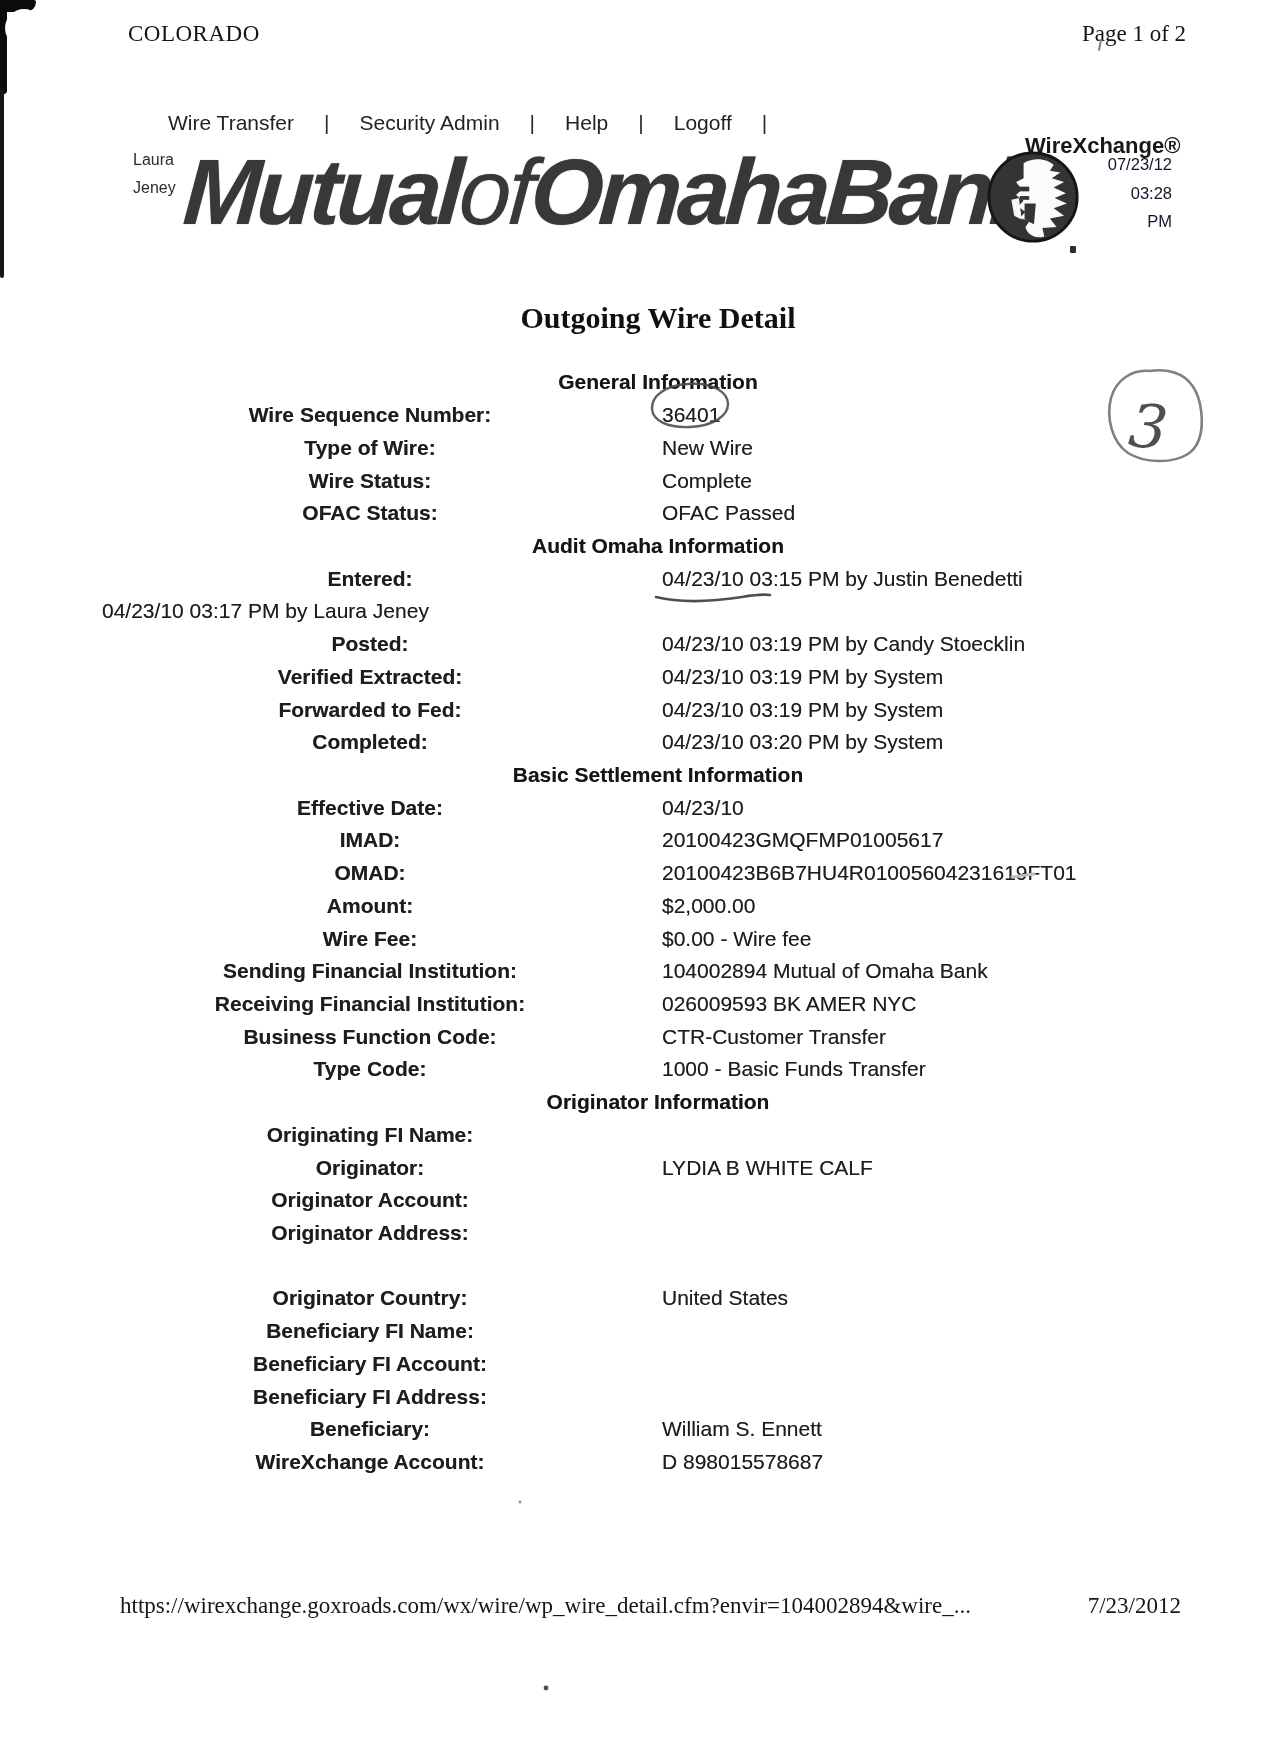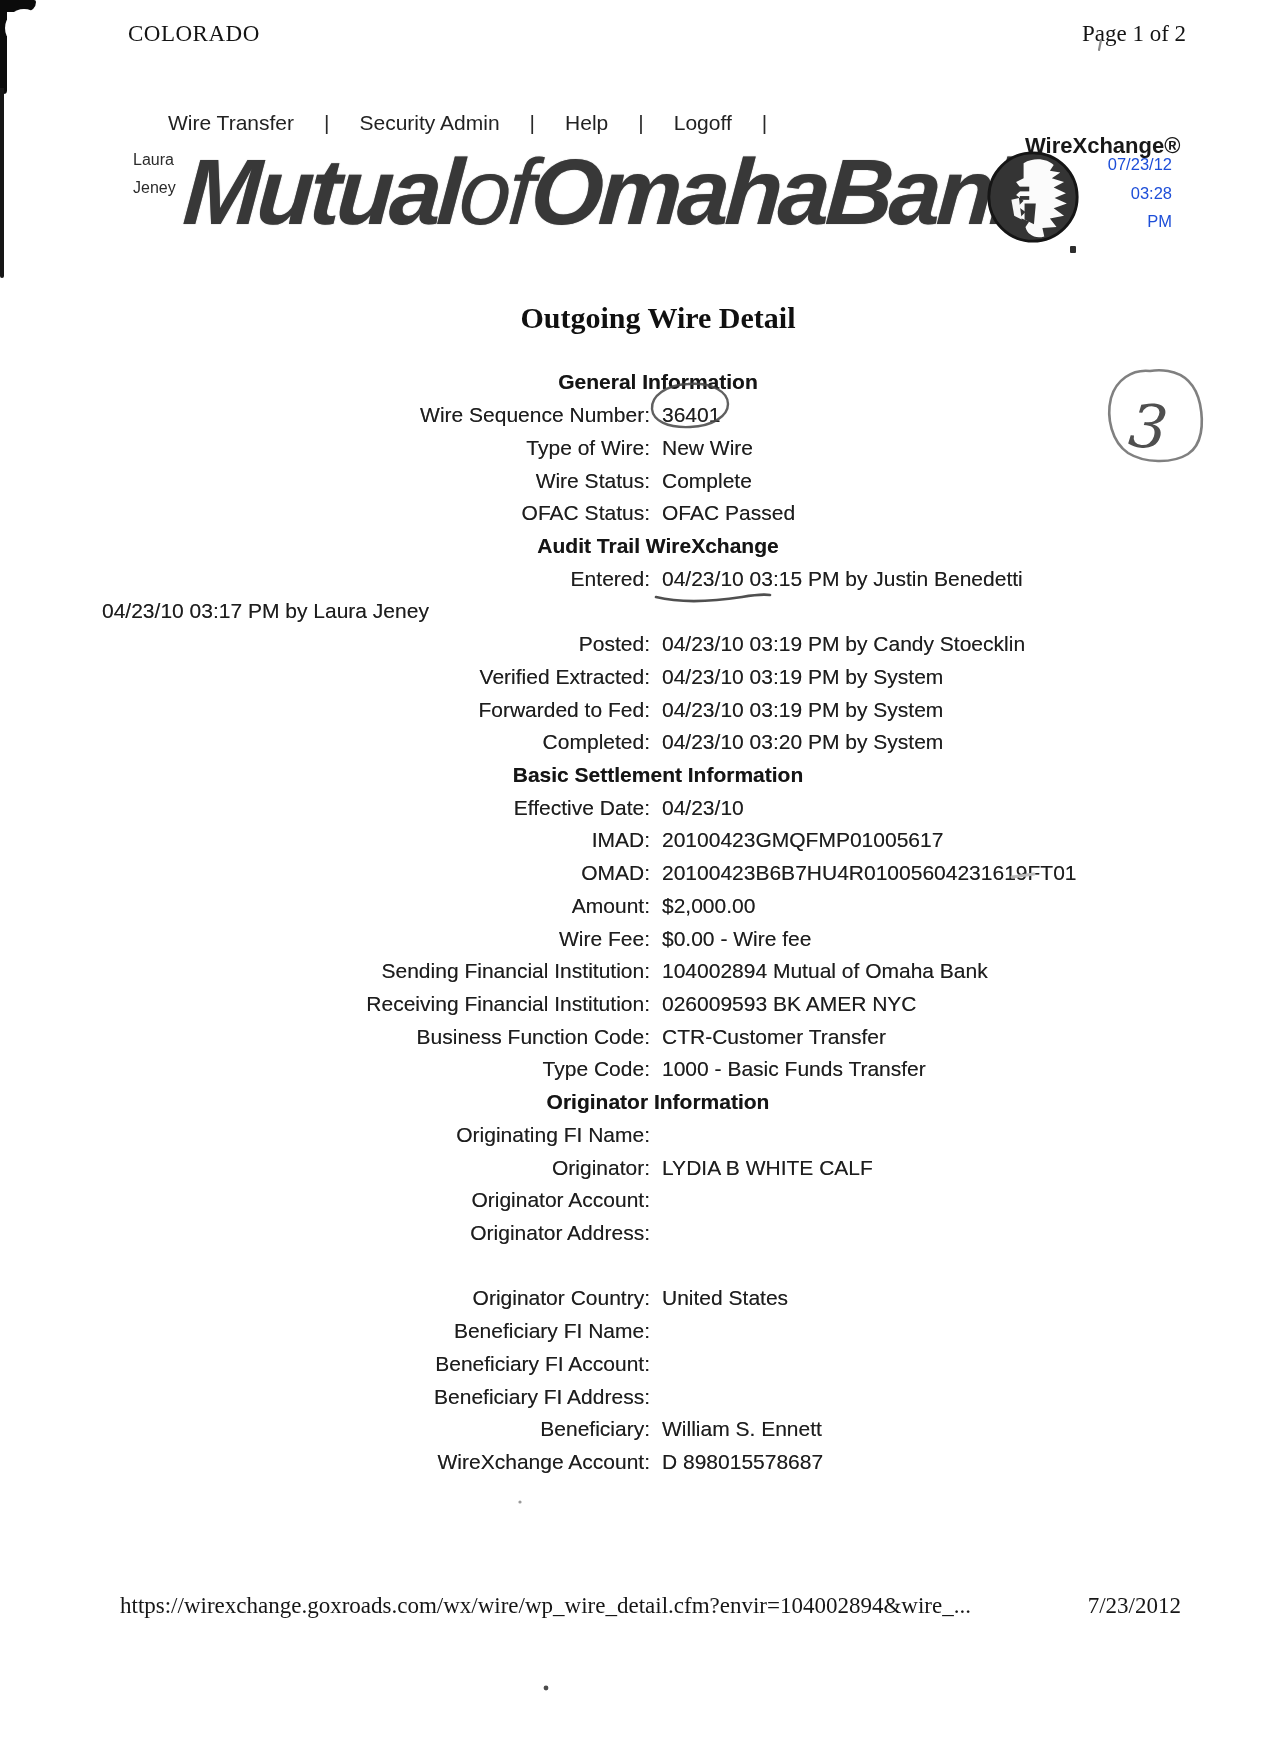--- a/index.html
+++ b/index.html
@@ -27,30 +27,30 @@
   .user-name{left:133px;top:146px;font-size:16px;line-height:28px;color:#2b2b2b;}
   .logo-text{
     left:181px;top:148px;height:88px;line-height:88px;white-space:nowrap;
     font-style:italic;font-weight:bold;font-size:93px;letter-spacing:-4px;
     color:#383838;transform:skewX(-4deg);transform-origin:left bottom;
     text-shadow:0 0 1px rgba(40,40,40,.6);
   }
   .logo-of{font-weight:400;letter-spacing:-3px;}
   .logo-mark{left:986px;top:150px;width:94px;height:94px;}
   .logo-period{left:1070px;top:246px;width:6px;height:7px;background:#2e2e2e;border-radius:1px;}
-  .header-datetime{left:1088px;top:150px;width:84px;text-align:right;font-size:16.5px;line-height:28.5px;color:#1d4ed8;}
+  .header-datetime{left:1088px;top:150px;width:84px;text-align:right;font-size:16.5px;line-height:28.5px;color:#0f172a;}
 
   .doc-title{left:90px;top:301px;width:1136px;text-align:center;
     font-size:30px;line-height:34px;font-weight:bold;color:#101010;}
 
   .detail{left:90px;top:366px;width:1136px;font-size:21px;color:#1d1d1d;
     text-shadow:0 0 .4px rgba(10,10,10,.5);}
   .detail .row{display:flex;height:32.72px;align-items:center;}
   .detail .row.header{display:block;text-align:center;font-weight:bold;line-height:32.72px;color:#151515;}
-  .detail .lbl{width:560px;flex:none;text-align:right;white-space:nowrap;}
+  .detail .lbl{width:560px;flex:none;text-align:center;white-space:nowrap;font-weight:bold;}
   .detail .val{margin-left:12px;white-space:nowrap;}
 
   .footer-url{left:120px;top:1592px;font-size:23px;line-height:28px;color:#161616;}
   .footer-date{left:1016px;top:1592px;width:165px;text-align:right;font-size:23px;line-height:28px;color:#161616;}
 
   .overlay{left:0;top:0;width:1276px;height:1754px;pointer-events:none;}
 </style>
 </head>
 <body>
 
@@ -110,21 +110,21 @@
       <span class="val">New Wire</span>
     </div>
     <div class="row">
       <span class="lbl">Wire Status:</span>
       <span class="val">Complete</span>
     </div>
     <div class="row">
       <span class="lbl">OFAC Status:</span>
       <span class="val">OFAC Passed</span>
     </div>
-    <div class="row header">Audit Trail WireXchange</div>
+    <div class="row header">Audit Omaha Information</div>
     <div class="row">
       <span class="lbl">Entered:</span>
       <span class="val">04/23/10 03:15 PM by Justin Benedetti</span>
     </div>
     <div class="row">
       <span class="val">04/23/10 03:17 PM by Laura Jeney</span>
     </div>
     <div class="row">
       <span class="lbl">Posted:</span>
       <span class="val">04/23/10 03:19 PM by Candy Stoecklin</span>

